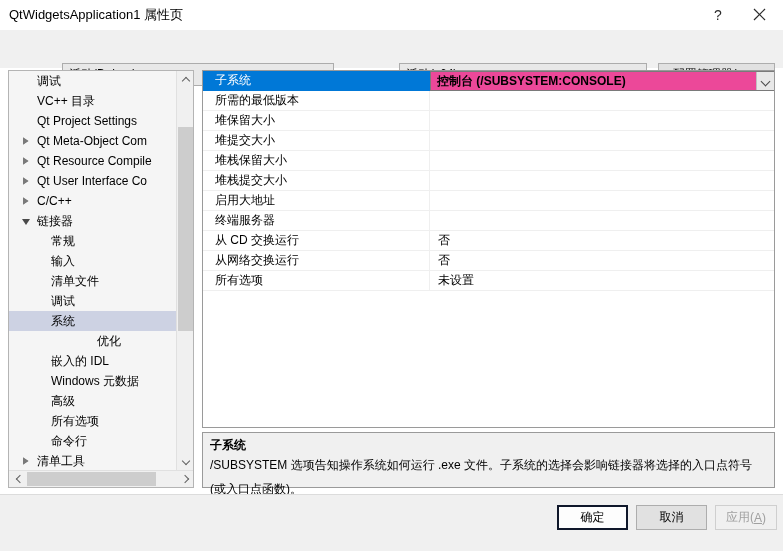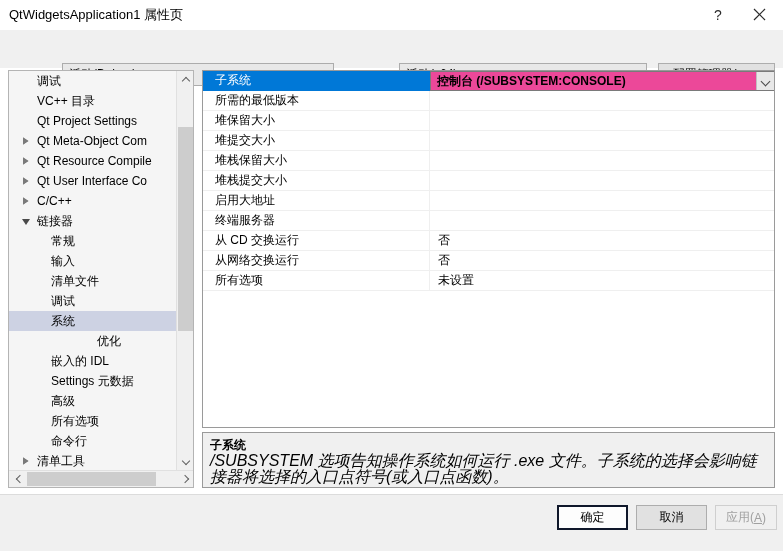--- a/index.html
+++ b/index.html
@@ -333,23 +333,22 @@
     border: 1px solid #9a9a9a;
     box-sizing: border-box;
     padding: 4px 7px;
   }
   .desc-title {
     font-size: 12px;
     font-weight: bold;
     line-height: 16px;
   }
   .desc-body {
-    font-size: 16px;
-    line-height: 16px;
-    font-style: italic;
+    font-size: 12px;
+    line-height: 24px;
   }
 
   
   .footer {
     position: absolute;
     left: 0; top: 494px;
     width: 783px; height: 57px;
     background: #f0f0f0;
     border-top: 1px solid #dcdcdc;
   }
@@ -442,21 +441,21 @@
       <div class="tree-item sel">
         <span class="t-label" style="left: 42px;">系统</span>
       </div>
       <div class="tree-item">
         <span class="t-label" style="left: 48px; margin-left: 40px;">优化</span>
       </div>
       <div class="tree-item">
         <span class="t-label" style="left: 42px;">嵌入的 IDL</span>
       </div>
       <div class="tree-item">
-        <span class="t-label" style="left: 42px;">Settings 元数据</span>
+        <span class="t-label" style="left: 42px;">Windows 元数据</span>
       </div>
       <div class="tree-item">
         <span class="t-label" style="left: 42px;">高级</span>
       </div>
       <div class="tree-item">
         <span class="t-label" style="left: 42px;">所有选项</span>
       </div>
       <div class="tree-item">
         <span class="t-label" style="left: 42px;">命令行</span>
       </div>

